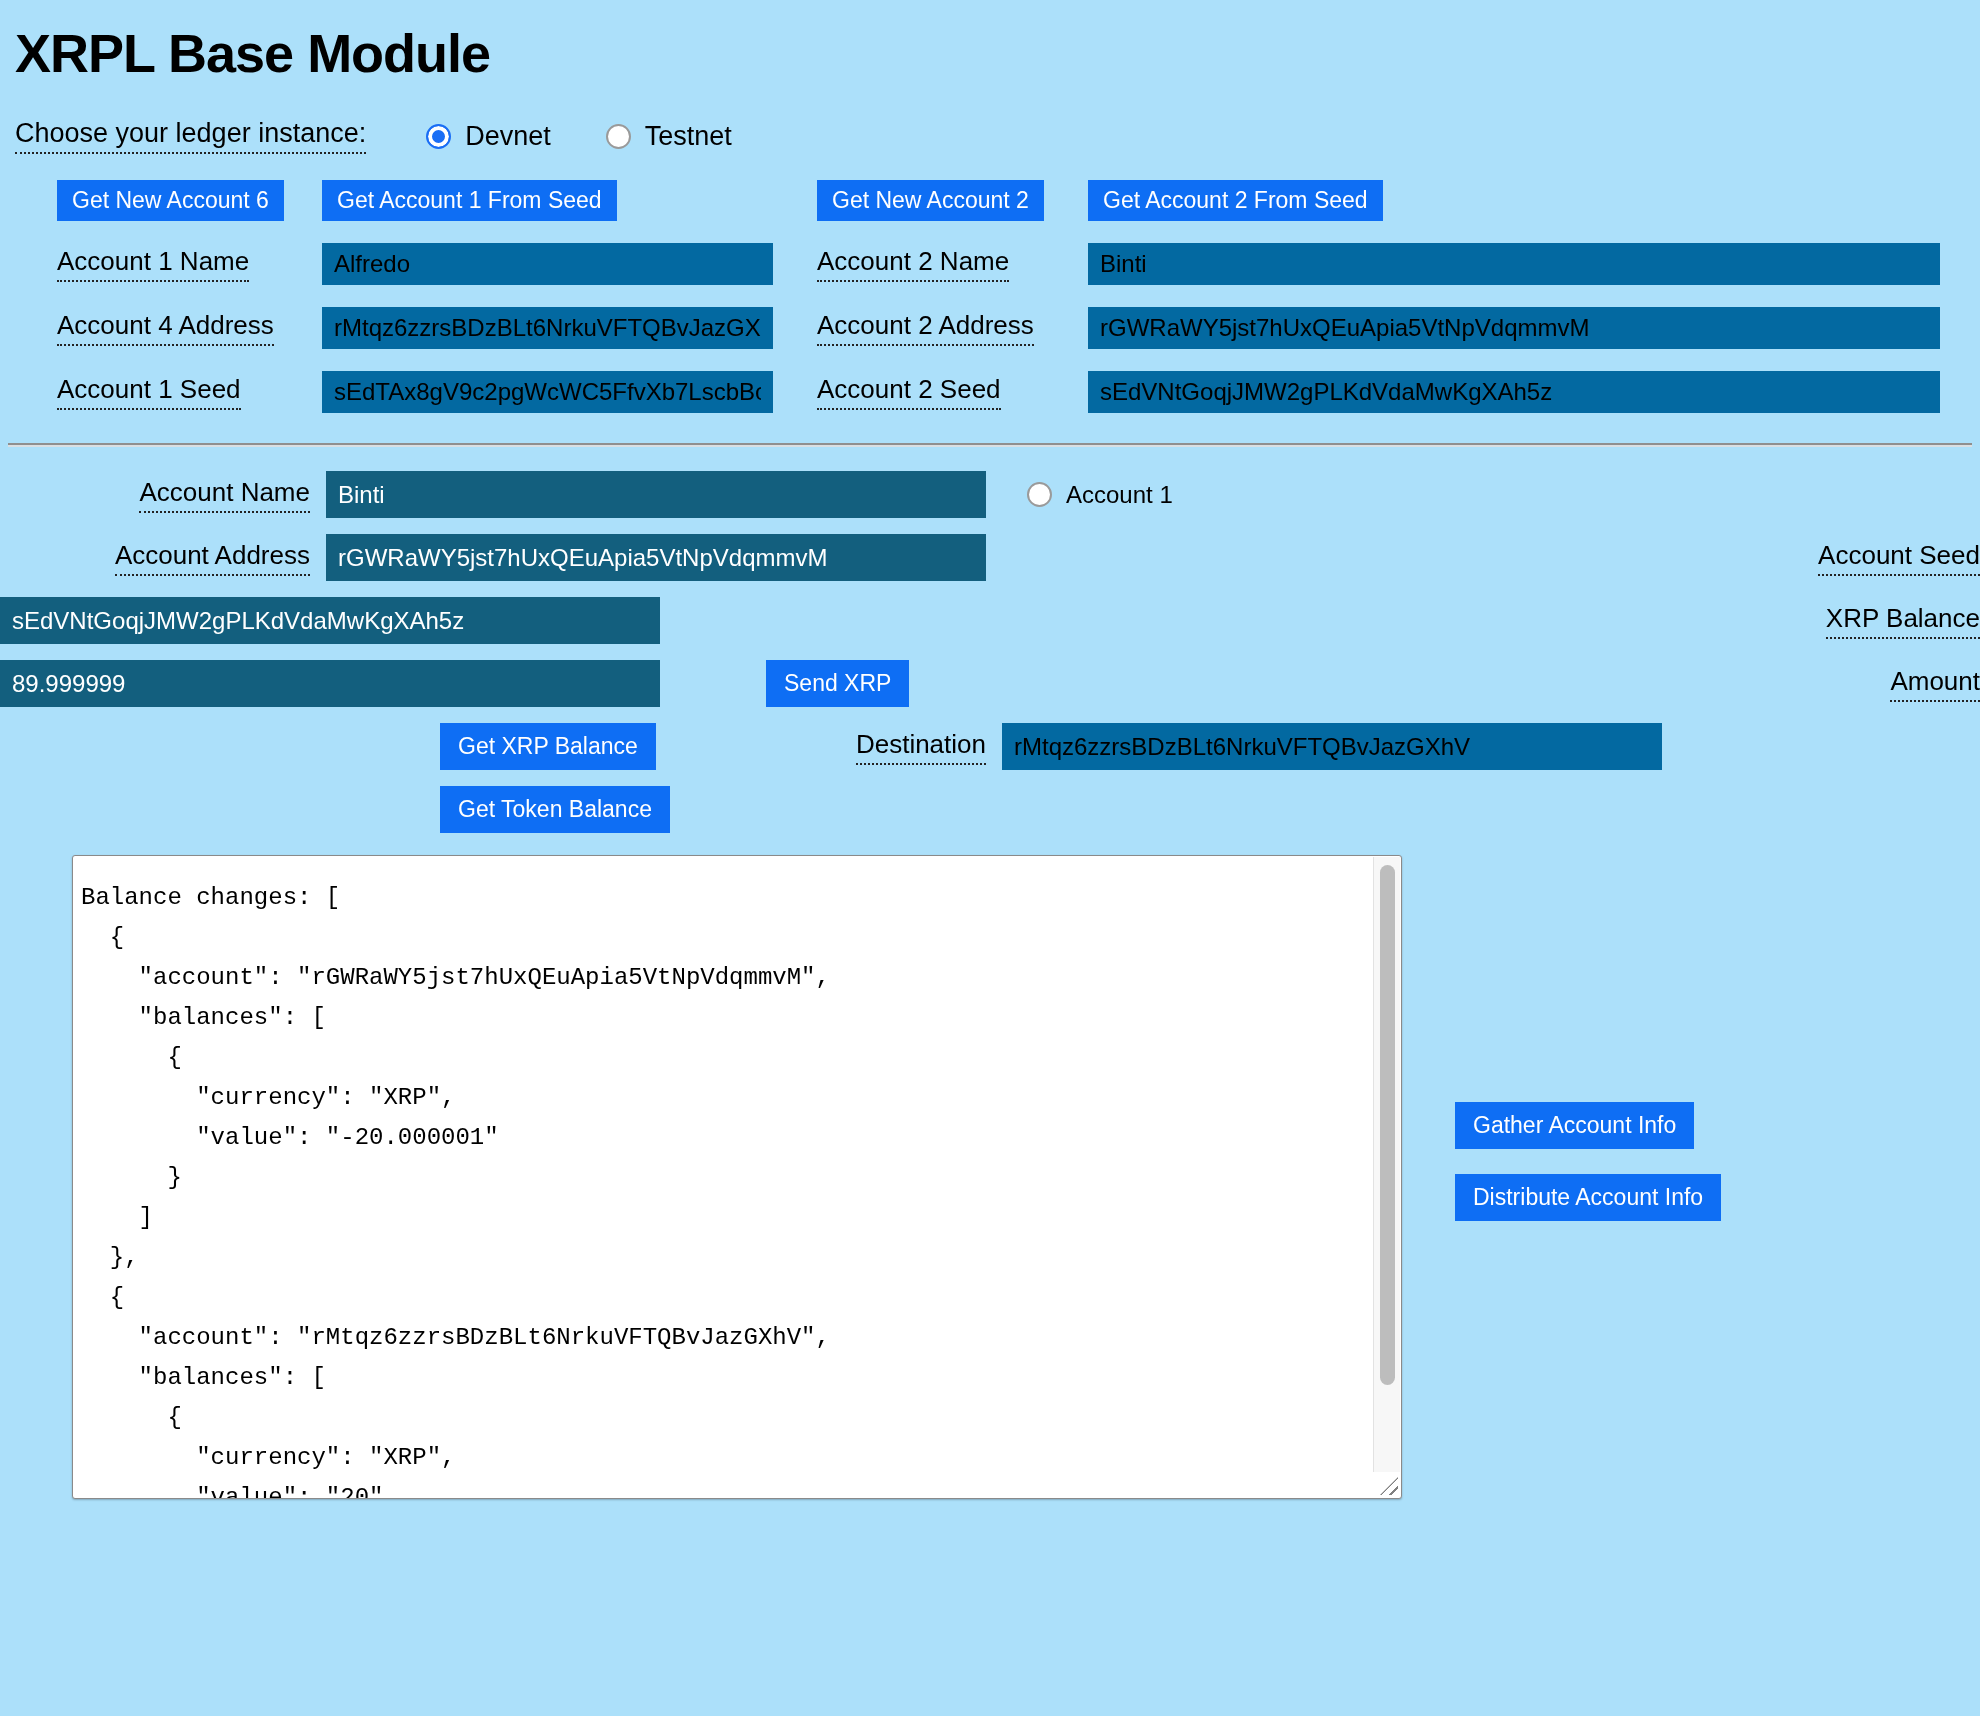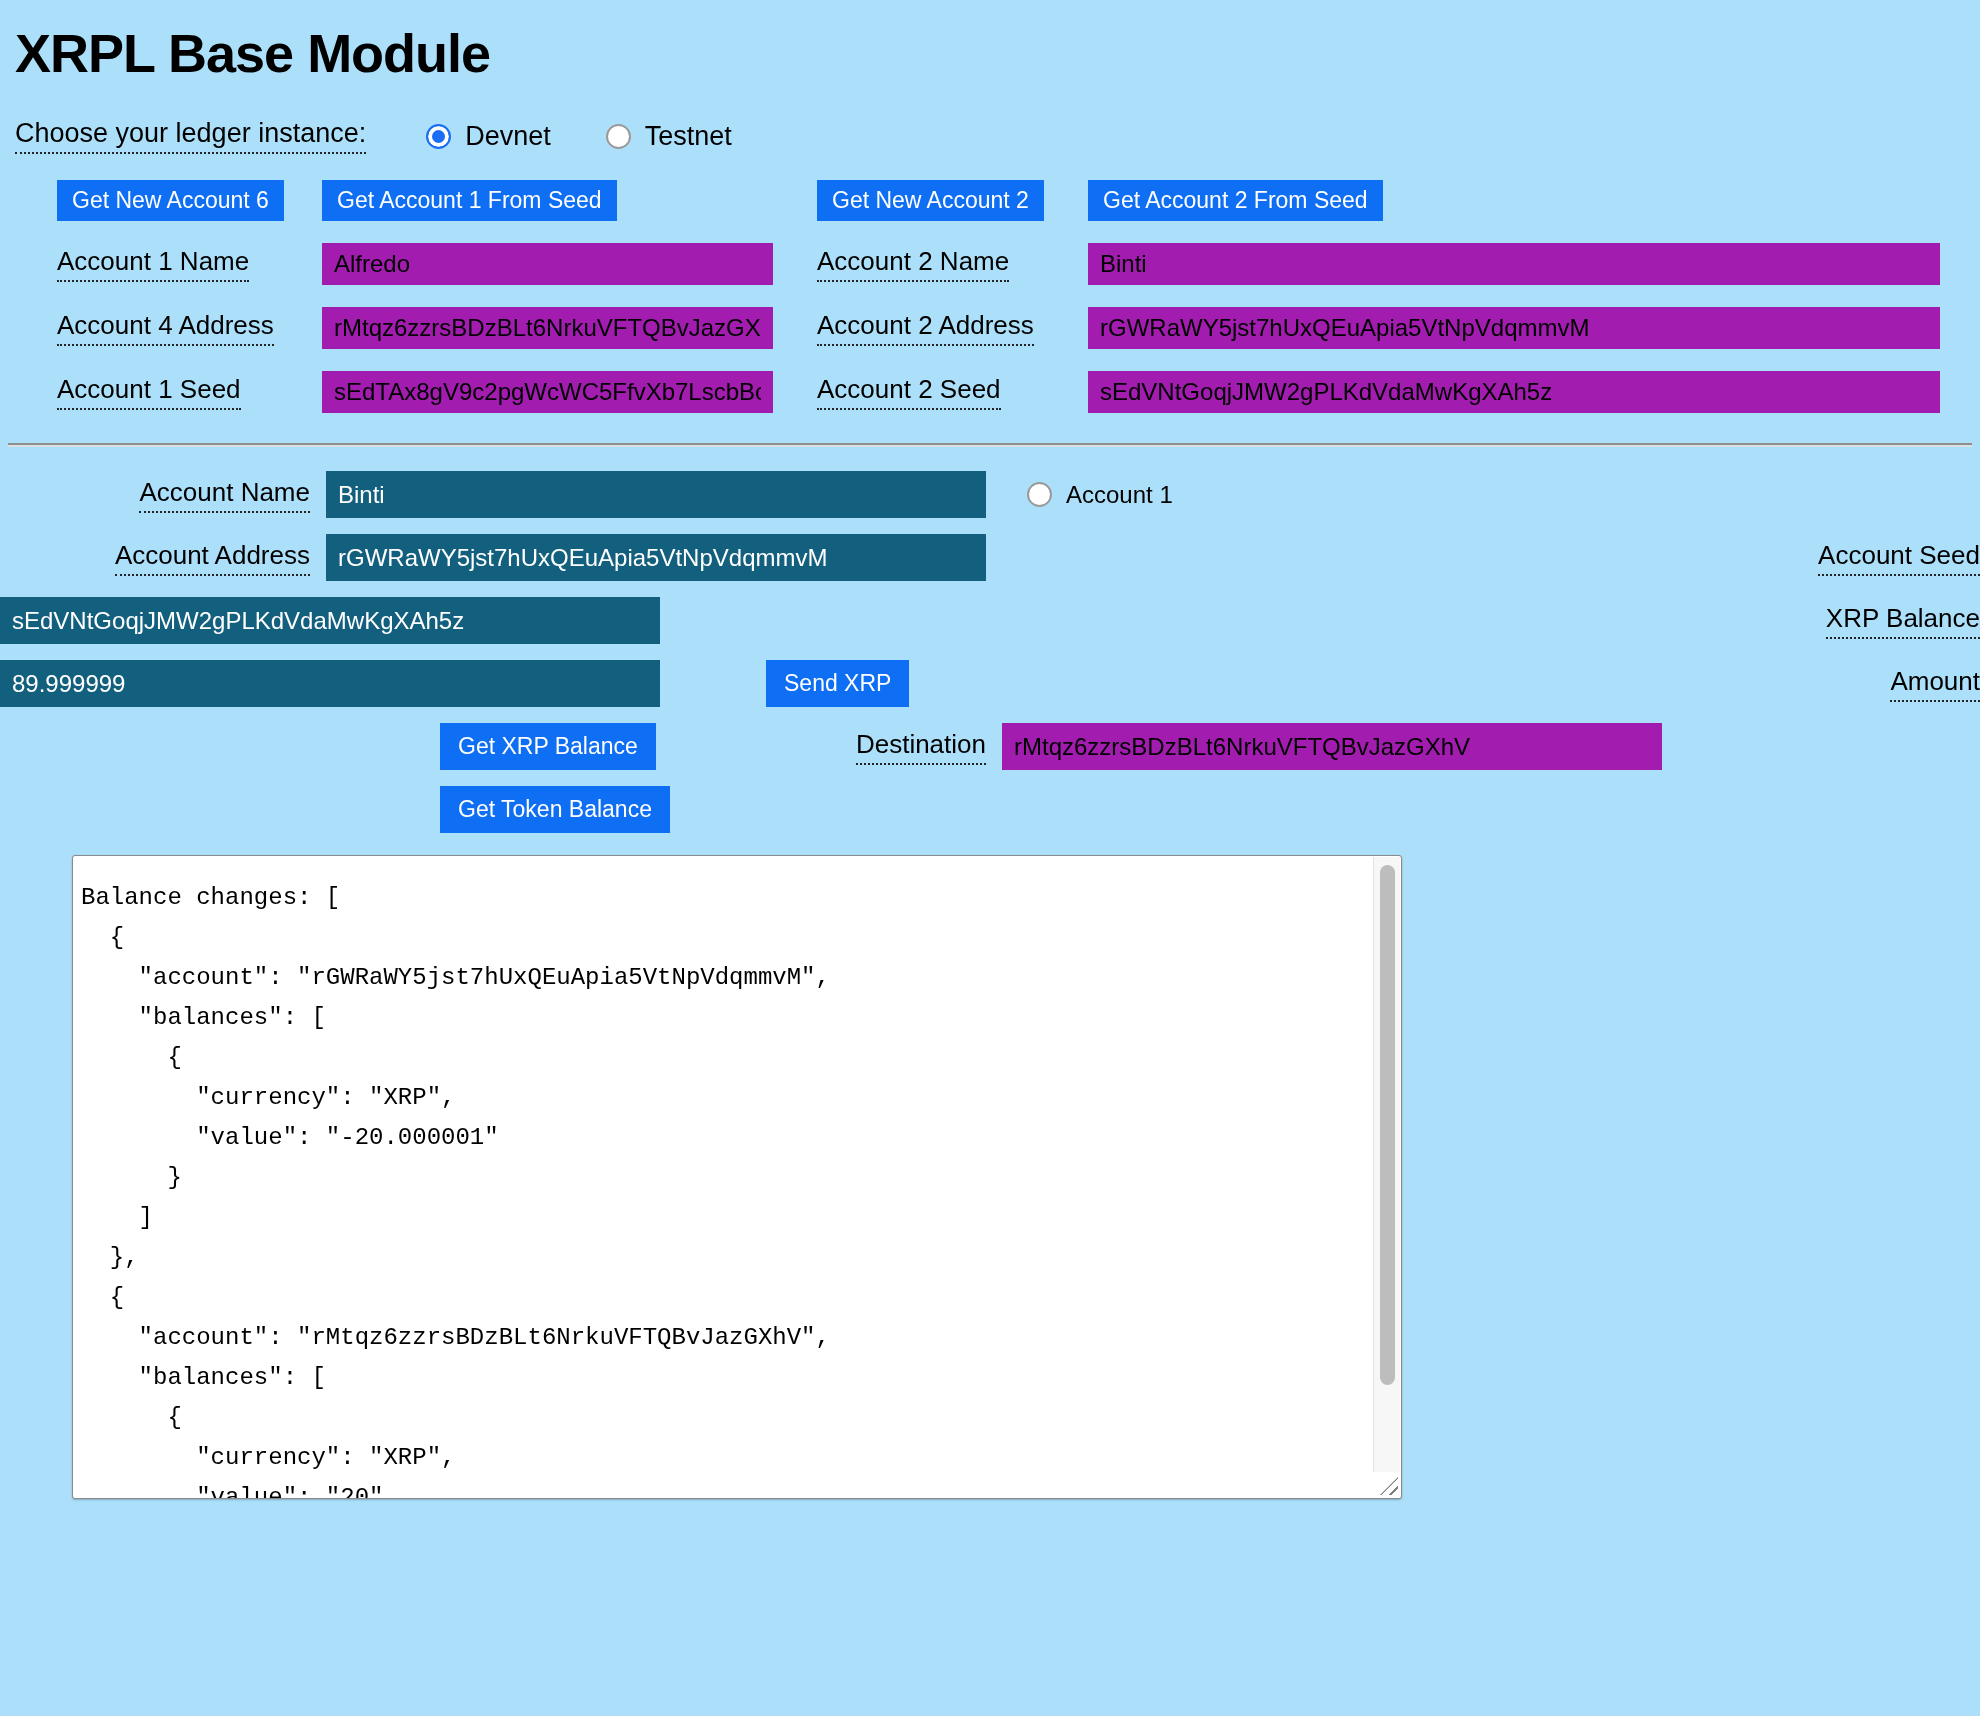--- a/index.html
+++ b/index.html
@@ -73,21 +73,21 @@
     grid-template-columns: 265px 495px 271px 860px;
     row-gap: 22px;
     margin: 26px 0 0 57px;
     align-items: center;
   }
   .grid4 .cell-btn { align-self: start; }
   .lbl { font-size: 26px; }
   .field {
     height: 42px;
     border: none;
-    background: #a21caf;
+    background: #0369a1;
     font-family: "Liberation Sans", sans-serif;
     font-size: 24px;
     padding: 0 12px;
     color: #000;
     display: block;
   }
   .w451 { width: 451px; }
   .w852 { width: 852px; }
 
   .divider {
@@ -283,15 +283,19 @@
         "currency": "XRP",
         "value": "20"
       }
     ]
   }</pre>
       <div class="scrollbar-track">
         <div class="scrollbar-thumb"></div>
       </div>
       <div class="resize-handle"></div>
     </div>
+    <div class="info-btns">
+      <button class="btn tall">Gather Account Info</button>
+      <button class="btn tall">Distribute Account Info</button>
+    </div>
   </div>
 
 </div>
 
 </body></html>

